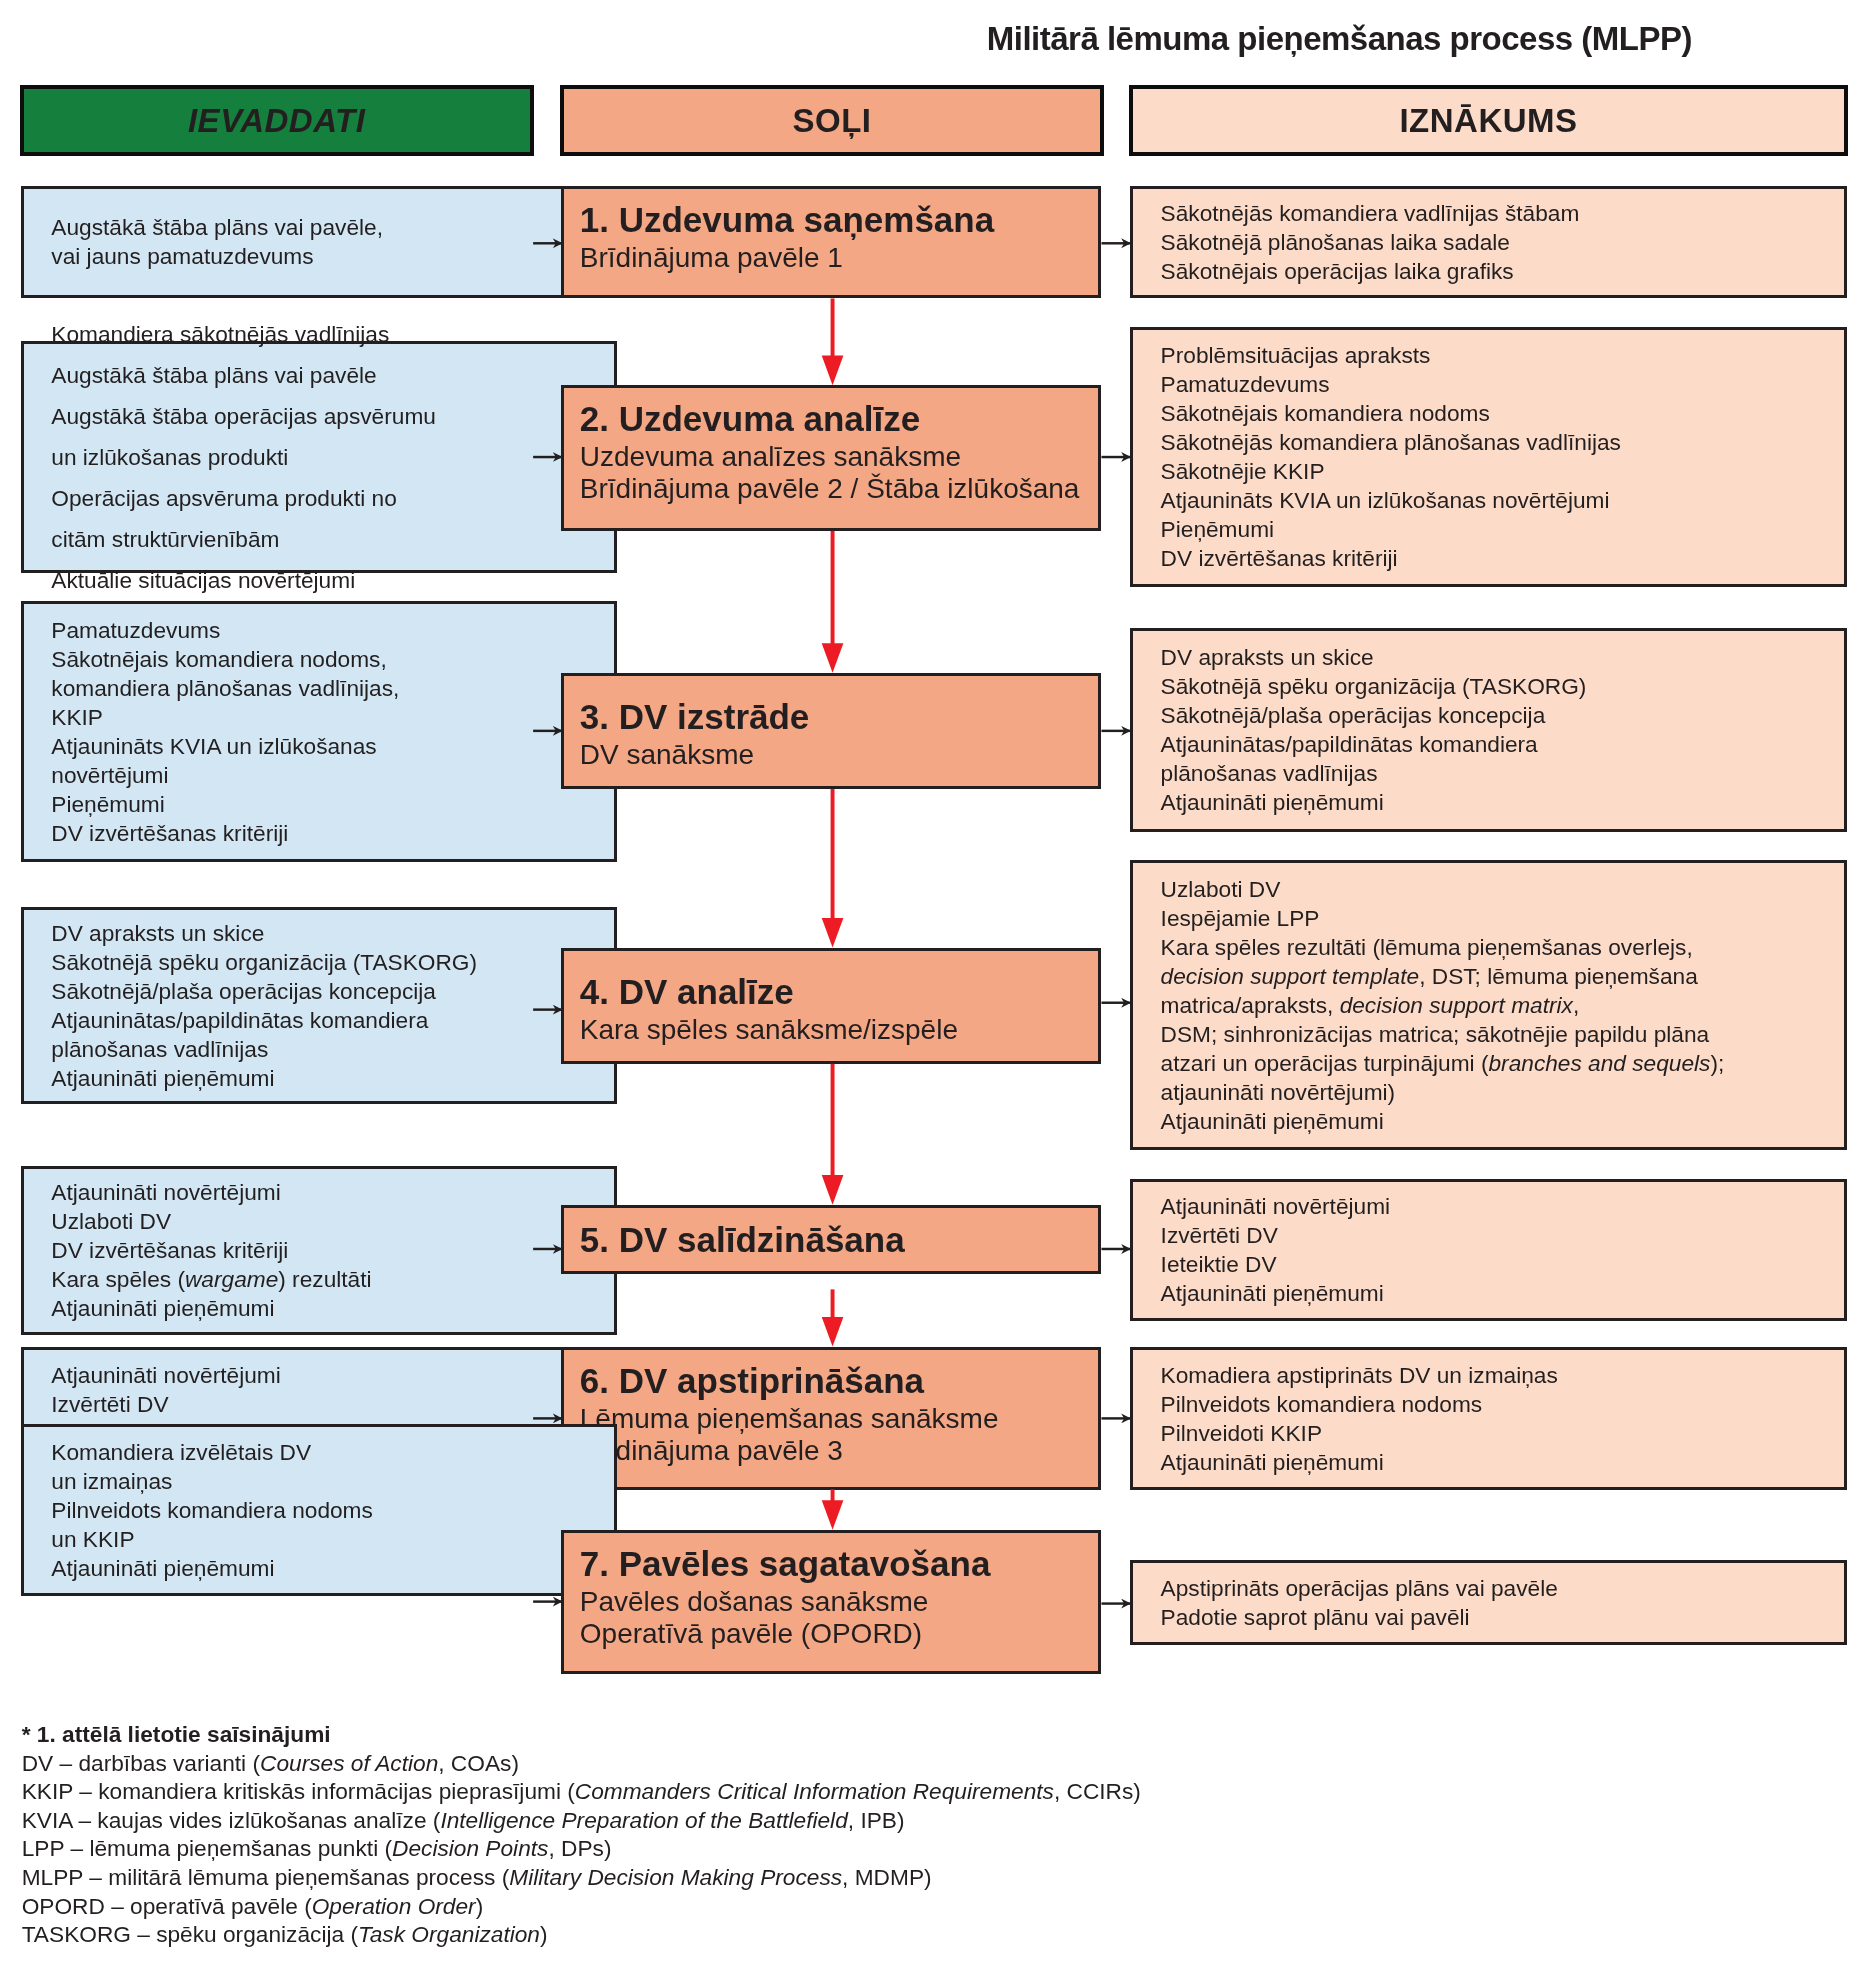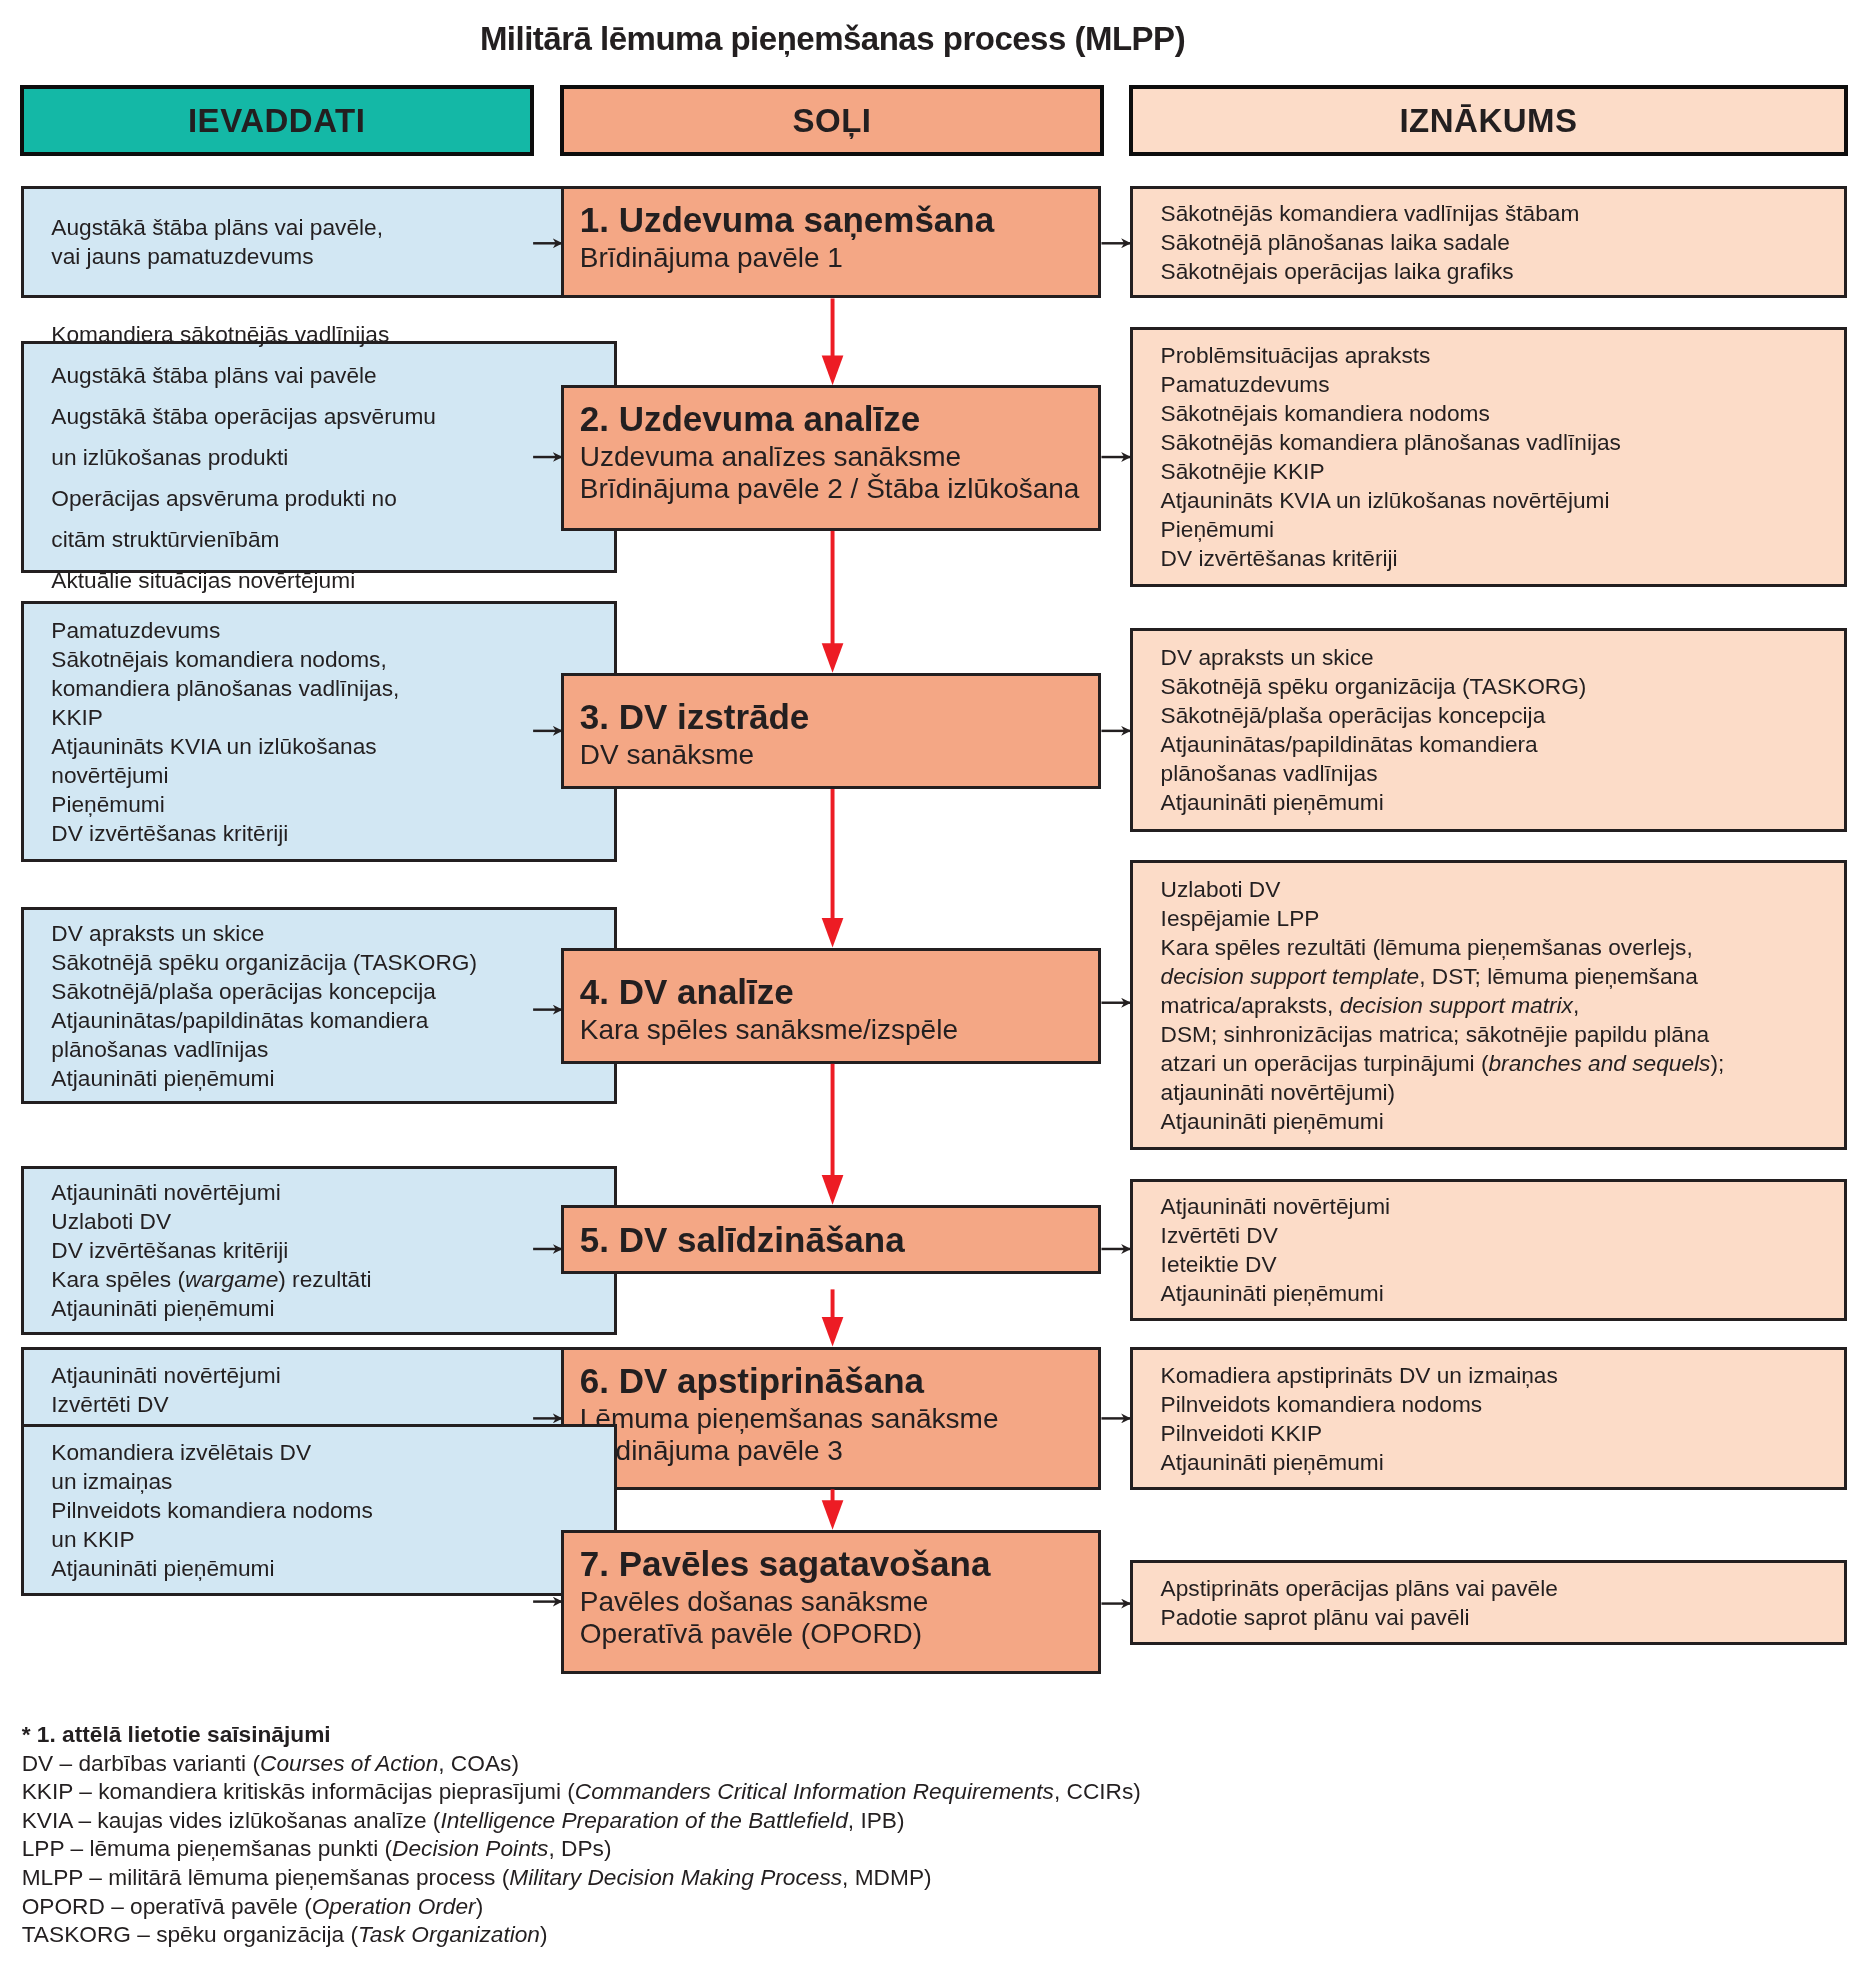--- a/index.html
+++ b/index.html
@@ -1,23 +1,23 @@
 <!DOCTYPE html>
 <html><head>
 <meta charset="utf-8">
 <style>
   html, body { margin: 0; padding: 0; background: #ffffff; }
   body { width: 1869px; height: 1970px; position: relative; overflow: hidden;
          font-family: "Liberation Sans", "DejaVu Sans", sans-serif; color: #231f20; }
-  .title { position: absolute; top: 19.7px; left: 0; width: 1665px; text-align: center;
-           font-size: 33px; font-weight: bold; letter-spacing: -0.5px; }
+  .title { position: absolute; top: 19.7px; left: 0; width: 1665px; text-align: right;
+           font-size: 33px; font-weight: bold; letter-spacing: -0.5px; padding-left: 27px; }
   .hdr { position: absolute; top: 85px; height: 71px; box-sizing: border-box;
          border: 4.9px solid #0d0d0d; display: flex; align-items: center; justify-content: center;
          font-size: 33px; font-weight: bold; letter-spacing: 0.5px; }
-  .hdr-in { left: 19.7px; width: 514px; background: #14b8a6; }
+  .hdr-in { left: 19.7px; width: 514px; background: #15803d; font-style: italic; }
   .hdr-st { left: 560px; width: 544px; background: #f4a785; }
   .hdr-out { left: 1129px; width: 719px; background: #fcdcc8; }
 
   .box { position: absolute; box-sizing: border-box; border: 3px solid #231f20; }
   .in { left: 20.7px; width: 596px; background: #d2e7f3; padding: 0 0 0 27.6px;
         display: flex; flex-direction: column; justify-content: center; }
   .out { left: 1130px; width: 717px; background: #fcdcc8; padding: 0 0 0 27.6px;
          display: flex; flex-direction: column; justify-content: center; }
   .st { left: 561px; width: 540px; background: #f4a785; padding: 7.9px 0 0 15.8px; }
   .line { font-size: 22.7px; line-height: 29px; white-space: nowrap; }

